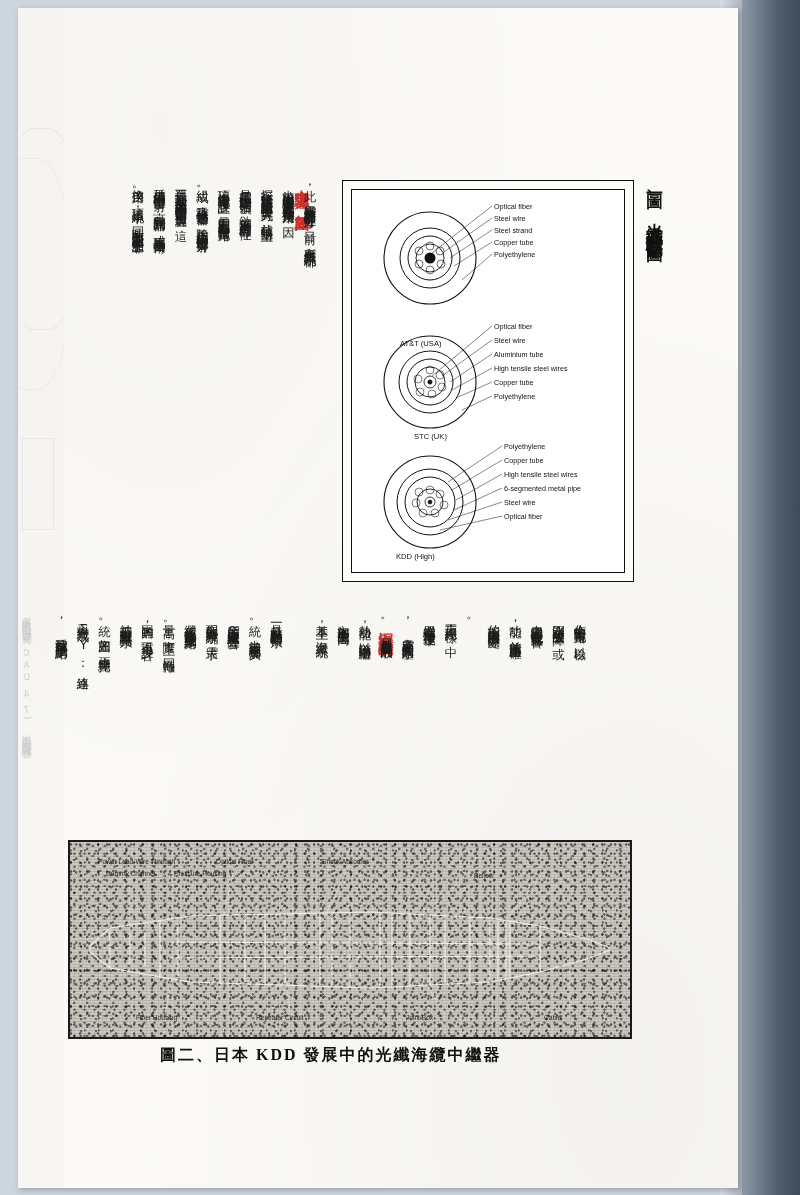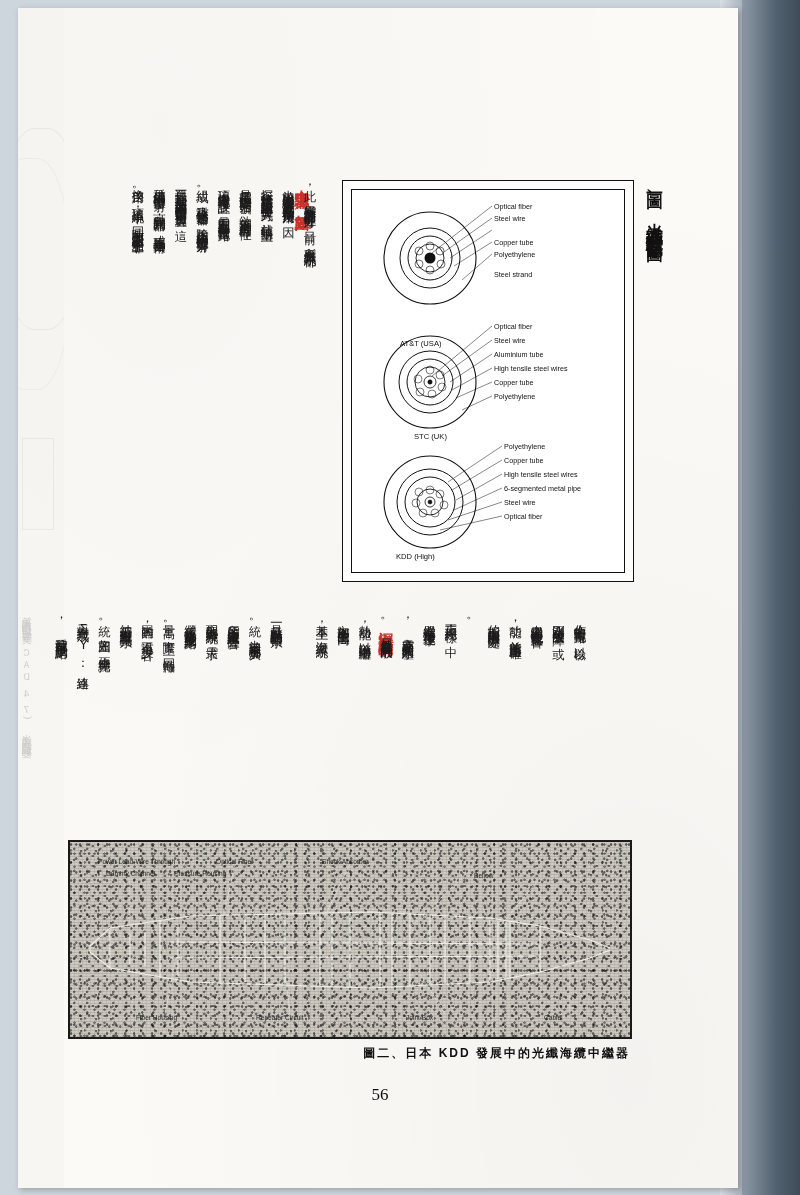--- a/index.html
+++ b/index.html
@@ -159,23 +159,23 @@
     background-size: 9px 9px, 13px 11px, 11px 14px, 15px 12px, 12px 10px, 10px 13px, 14px 12px, auto, auto;
     opacity:.95;
   }
   .fig2-label{
     position:absolute;
     font-family:"Liberation Sans", sans-serif;
     font-size:6.6px;color:#2a2a2a;white-space:nowrap;
   }
   .fig2-caption{
     position:absolute;left:100px;top:895px;width:470px;
-    text-align:right;
-    font-family:Liberation Sans, sans-serif;
-    font-size:12px;font-weight:bold;letter-spacing:2px;color:#111;
+    text-align:left;
+    font-family:Liberation Serif, serif;
+    font-size:16px;font-weight:bold;letter-spacing:2px;color:#111;
   }
   .page-number{
     position:absolute;left:0;top:935px;width:640px;text-align:center;
     font-family:"Liberation Serif", serif;
     font-size:17px;color:#111;
   }
 </style>
 </head>
 <body>
 
@@ -288,21 +288,21 @@
               <path d="M102 320 L150 298"></path>
               <path d="M96 330 L150 312"></path>
               <path d="M88 340 L150 326"></path>
             </g>
           </g>
         </svg>
 
         
         <span class="cab-label" style="left:142px;top:12px;">Optical fiber</span>
         <span class="cab-label" style="left:142px;top:24px;">Steel wire</span>
-        <span class="cab-label" style="left:142px;top:36px;margin-top:44px;">Steel strand</span>
+        <span class="cab-label" style="left:142px;top:36px;">Steel strand</span>
         <span class="cab-label" style="left:142px;top:48px;">Copper tube</span>
         <span class="cab-label" style="left:142px;top:60px;">Polyethylene</span>
         <span class="cab-name" style="left:48px;top:118px;margin-top:31px;">AT&amp;T (USA)</span>
 
         
         <span class="cab-label" style="left:142px;top:132px;">Optical fiber</span>
         <span class="cab-label" style="left:142px;top:146px;">Steel wire</span>
         <span class="cab-label" style="left:142px;top:160px;">Aluminium tube</span>
         <span class="cab-label" style="left:142px;top:174px;">High tensile steel wires</span>
         <span class="cab-label" style="left:142px;top:188px;">Copper tube</span>
@@ -402,16 +402,15 @@
       <span class="fig2-label" style="left:104px;top:28px;">Pressure Housing</span>
 
       <span class="fig2-label" style="left:66px;top:172px;">Fiber Housing</span>
       <span class="fig2-label" style="left:186px;top:172px;">Repeater Circuit</span>
       <span class="fig2-label" style="left:336px;top:172px;">Joint Box</span>
       <span class="fig2-label" style="left:474px;top:172px;">Cable</span>
     </div>
 
     <div class="fig2-caption">圖二、日本 KDD 發展中的光纖海纜中繼器</div>
 
-    <div class="page-number">56</div>
 
   </div>
 </div>
 
 </body></html>

